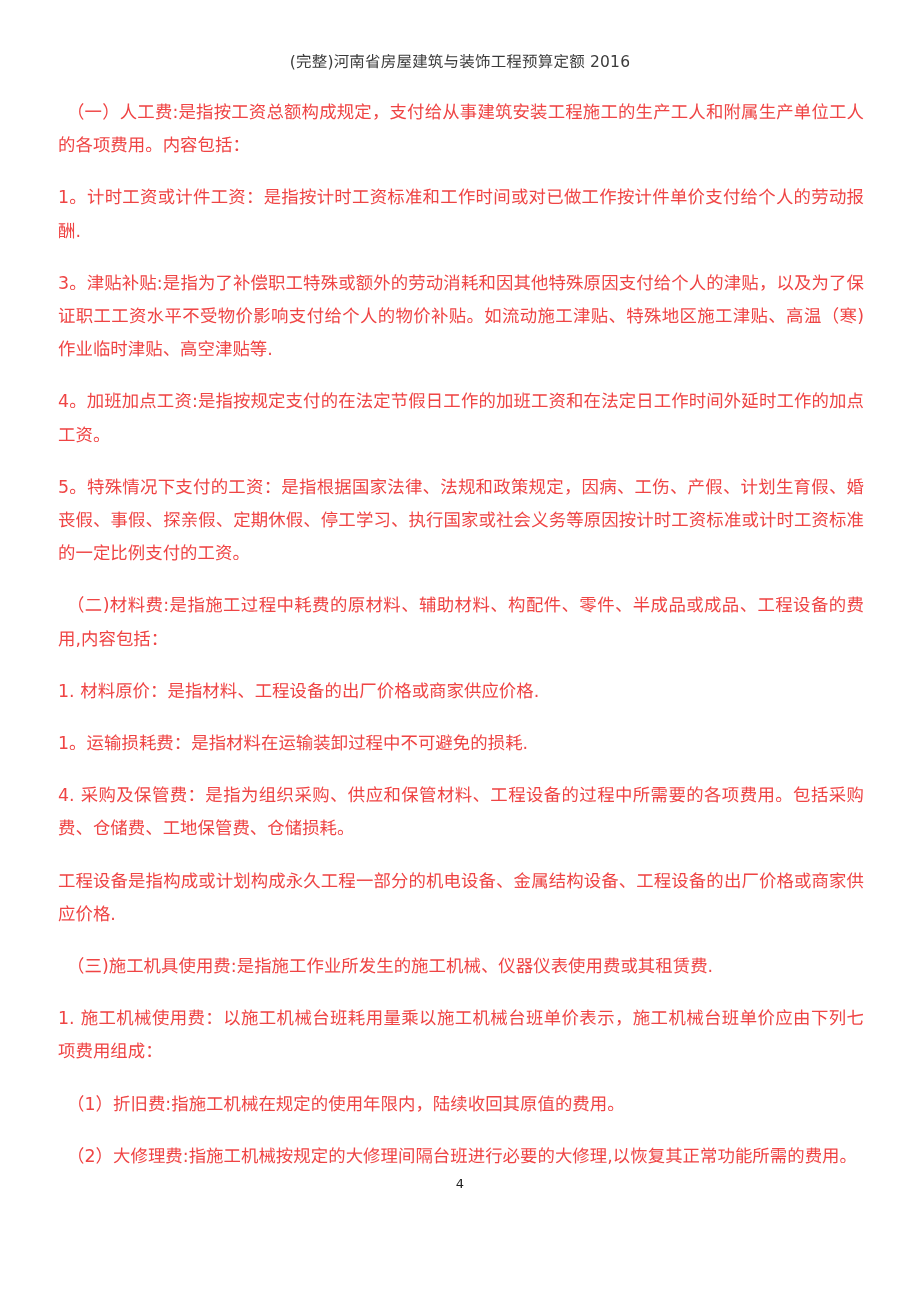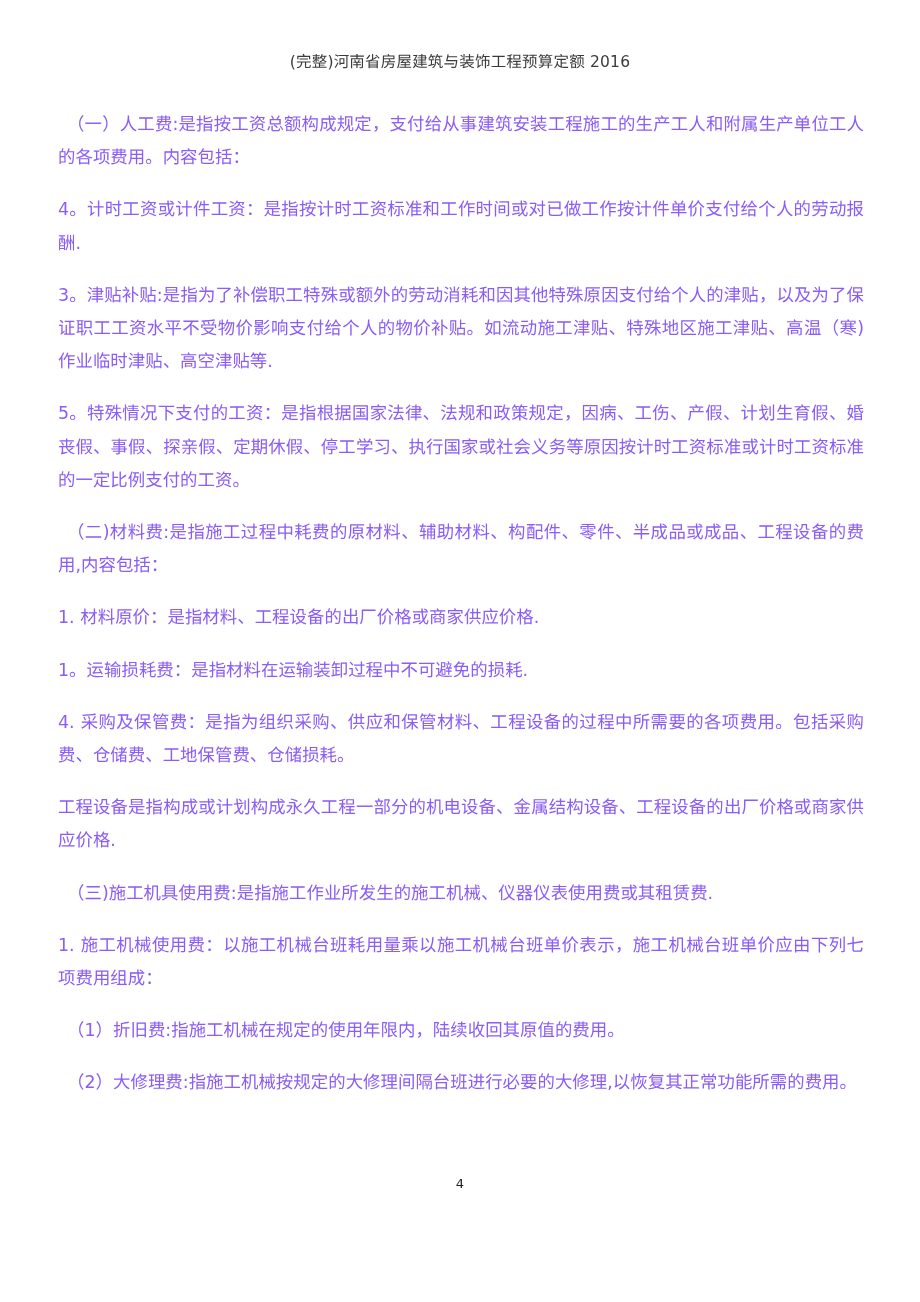--- a/index.html
+++ b/index.html
@@ -35,24 +35,24 @@
     letter-spacing: 0.2px;
     white-space: nowrap;
   }
   .body-block {
     position: absolute;
     top: 96px;
     left: 58px;
     width: 806px;
   }
   p.para {
-    margin: 12px 0 19px 0;
+    margin: 0 0 19px 0;
     font-size: 17.4px;
     line-height: 33.2px;
-    color: #8b5cf6;
+    color: #ef4444;
     text-align: justify;
     text-justify: inter-ideograph;
     letter-spacing: 0.05px;
     word-break: break-all;
   }
   p.para:last-child {
     margin-bottom: 0;
   }
   p.indent {
     text-indent: 9px;
@@ -70,22 +70,23 @@
 </style>
 </head>
 <body>
 
 <div class="page">
 
   <div class="page-header">(完整)河南省房屋建筑与装饰工程预算定额 2016</div>
 
   <div class="body-block">
     <p class="para indent">（一）人工费:是指按工资总额构成规定，支付给从事建筑安装工程施工的生产工人和附属生产单位工人的各项费用。内容包括：</p>
-    <p class="para">4。计时工资或计件工资：是指按计时工资标准和工作时间或对已做工作按计件单价支付给个人的劳动报酬.</p>
+    <p class="para">1。计时工资或计件工资：是指按计时工资标准和工作时间或对已做工作按计件单价支付给个人的劳动报酬.</p>
     <p class="para">3。津贴补贴:是指为了补偿职工特殊或额外的劳动消耗和因其他特殊原因支付给个人的津贴，以及为了保证职工工资水平不受物价影响支付给个人的物价补贴。如流动施工津贴、特殊地区施工津贴、高温（寒)作业临时津贴、高空津贴等.</p>
+    <p class="para">4。加班加点工资:是指按规定支付的在法定节假日工作的加班工资和在法定日工作时间外延时工作的加点工资。</p>
     <p class="para">5。特殊情况下支付的工资：是指根据国家法律、法规和政策规定，因病、工伤、产假、计划生育假、婚丧假、事假、探亲假、定期休假、停工学习、执行国家或社会义务等原因按计时工资标准或计时工资标准的一定比例支付的工资。</p>
     <p class="para indent">（二)材料费:是指施工过程中耗费的原材料、辅助材料、构配件、零件、半成品或成品、工程设备的费用,内容包括：</p>
     <p class="para">1. 材料原价：是指材料、工程设备的出厂价格或商家供应价格.</p>
     <p class="para">1。运输损耗费：是指材料在运输装卸过程中不可避免的损耗.</p>
     <p class="para">4. 采购及保管费：是指为组织采购、供应和保管材料、工程设备的过程中所需要的各项费用。包括采购费、仓储费、工地保管费、仓储损耗。</p>
     <p class="para">工程设备是指构成或计划构成永久工程一部分的机电设备、金属结构设备、工程设备的出厂价格或商家供应价格.</p>
     <p class="para indent">（三)施工机具使用费:是指施工作业所发生的施工机械、仪器仪表使用费或其租赁费.</p>
     <p class="para">1. 施工机械使用费：以施工机械台班耗用量乘以施工机械台班单价表示，施工机械台班单价应由下列七项费用组成：</p>
     <p class="para indent">（1）折旧费:指施工机械在规定的使用年限内，陆续收回其原值的费用。</p>
     <p class="para indent">（2）大修理费:指施工机械按规定的大修理间隔台班进行必要的大修理,以恢复其正常功能所需的费用。</p>

